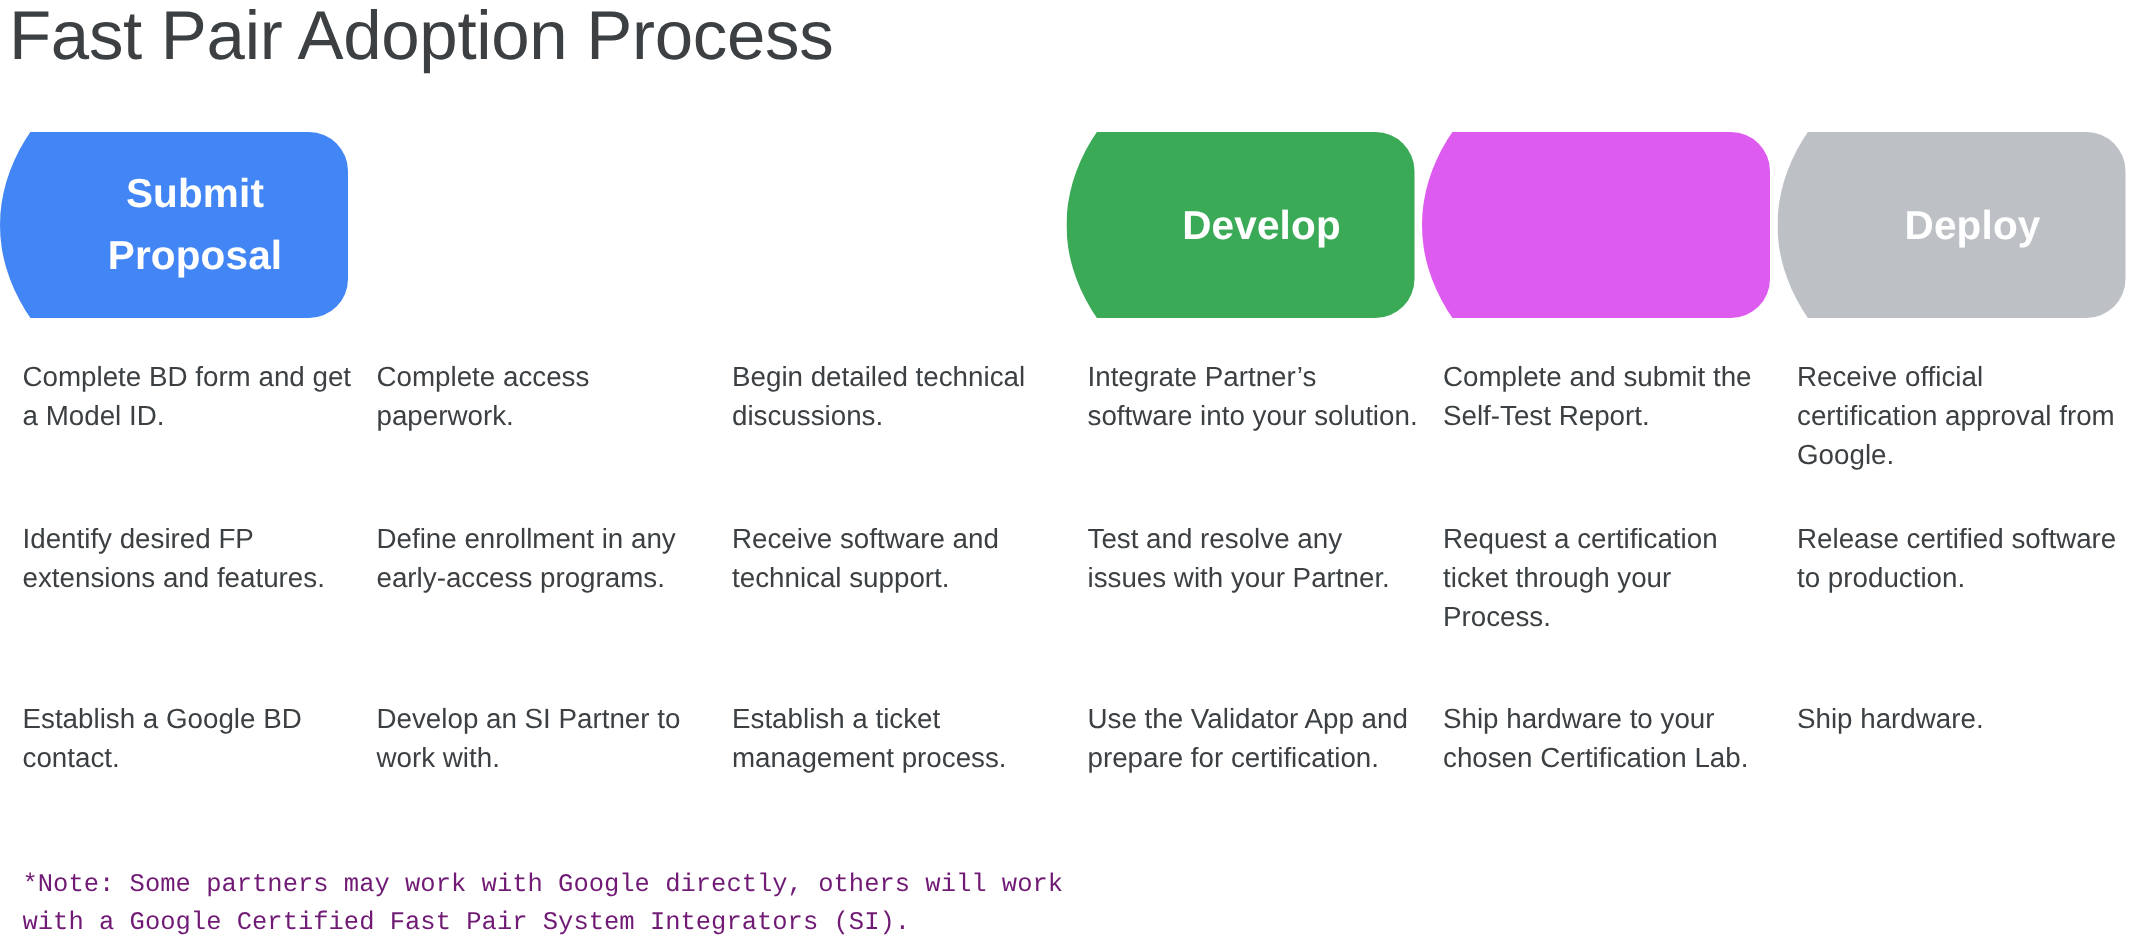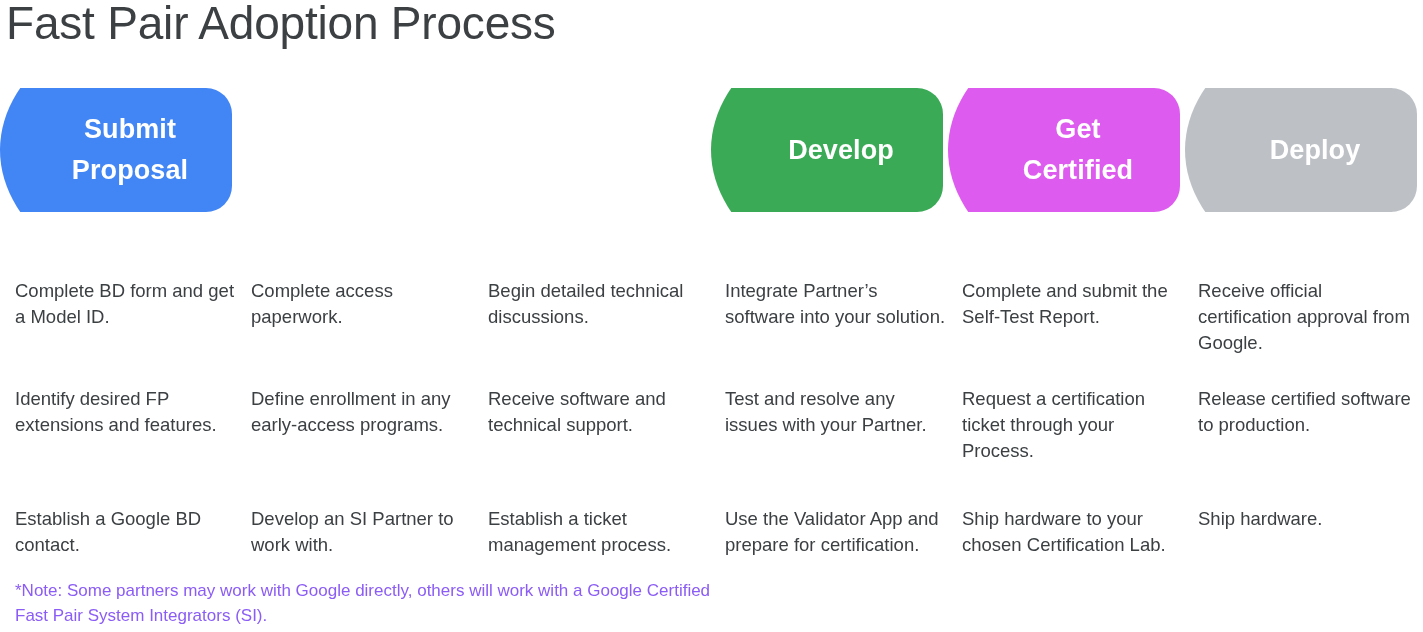--- a/index.html
+++ b/index.html
@@ -72,21 +72,20 @@
     letter-spacing: 0.1px;
   }
 
   
   #details {
     position: absolute;
     left: 0px;
     top: 238px;
     width: 1423px;
     height: 320px;
-    margin-top: 40px;
   }
   .detail-col {
     position: absolute;
     top: 0;
     width: 222px;
   }
   .detail-item {
     position: absolute;
     font-size: 18.5px;
     line-height: 26px;
@@ -98,21 +97,22 @@
   .detail-item.r2 { top: 228px; }
 
   
   #footnote {
     position: absolute;
     left: 15px;
     top: 578px;
     width: 700px;
     font-size: 17px;
     line-height: 25px;
-    color: #8b5cf6;
+    color: #701a75;
+    font-family: Liberation Mono, monospace;
   }
 </style>
 </head>
 <body>
 
 <div id="page-title">Fast Pair Adoption Process</div>
 
 <div id="process-band">
 
   <div class="chevron first" style="left:0px; width:232px;">
@@ -123,22 +123,20 @@
 
 
 
   <div class="chevron" style="left:711px; width:232px;">
     <div class="chev-shape" style="background:#3baa57;"></div>
     <div class="chev-label">Develop</div>
   </div>
 
   <div class="chevron" style="left:948px; width:232px;">
     <div class="chev-shape" style="background:#dd5bee;"></div>
-    <div class="chev-label">Get
-Certified</div>
   </div>
 
   <div class="chevron" style="left:1185px; width:232px;justify-content:center;">
     <div class="chev-shape" style="background:#bdc1c6;"></div>
     <div class="chev-label">Deploy</div>
   </div>
 
 </div>
 
 <div id="details">

